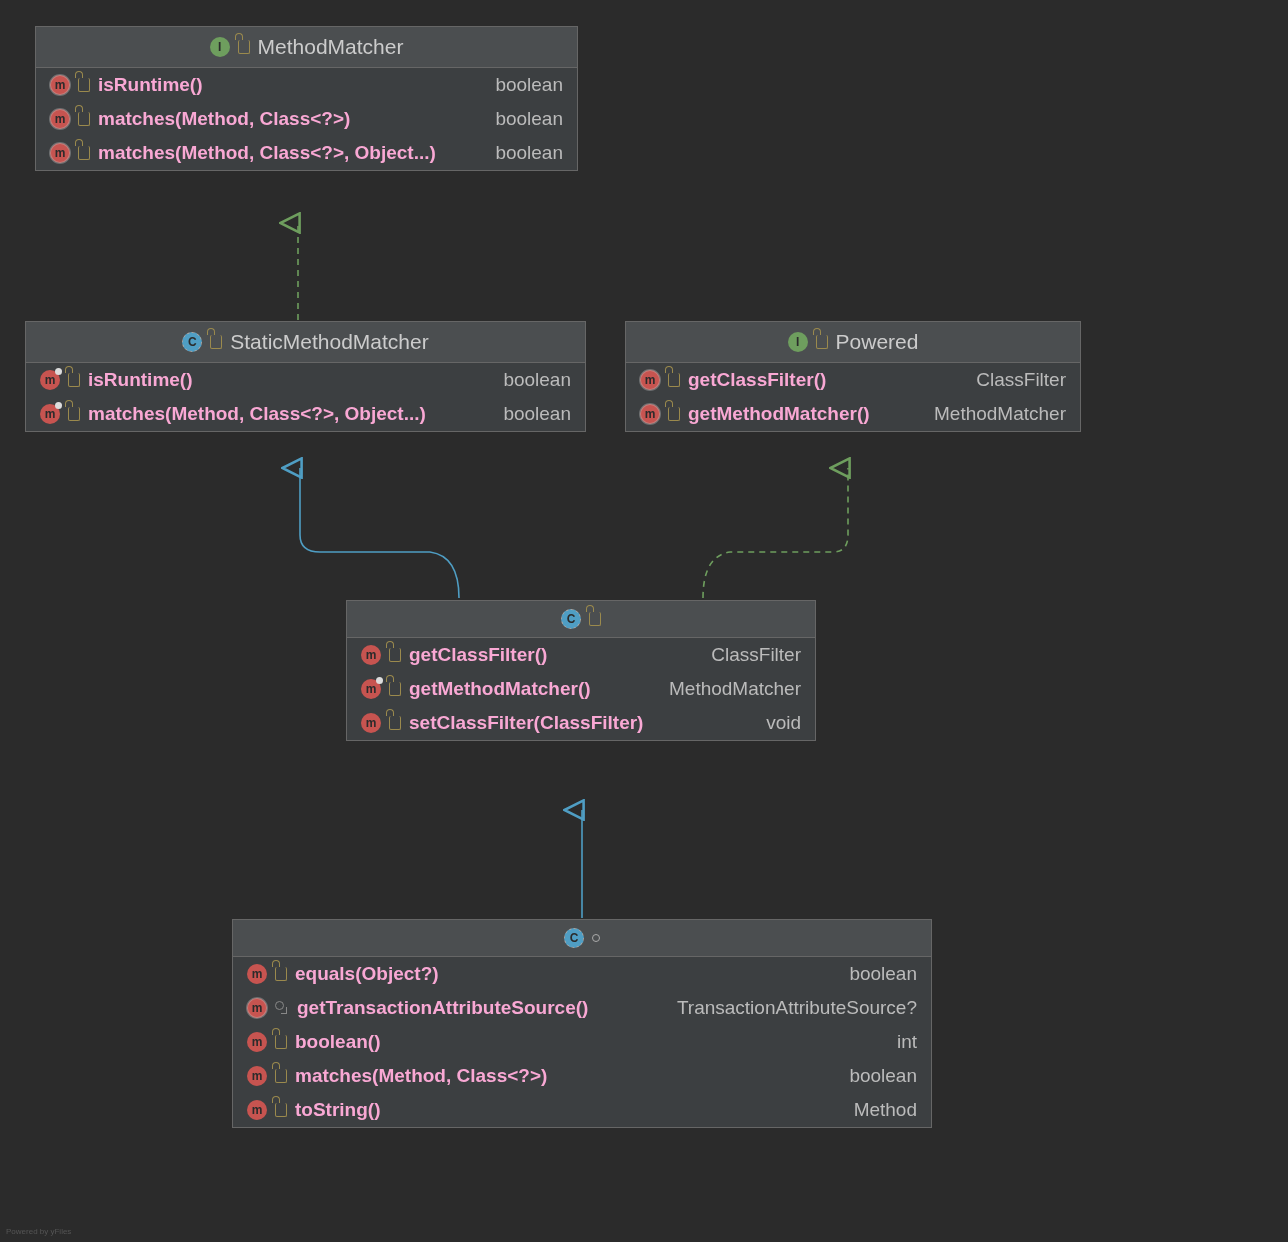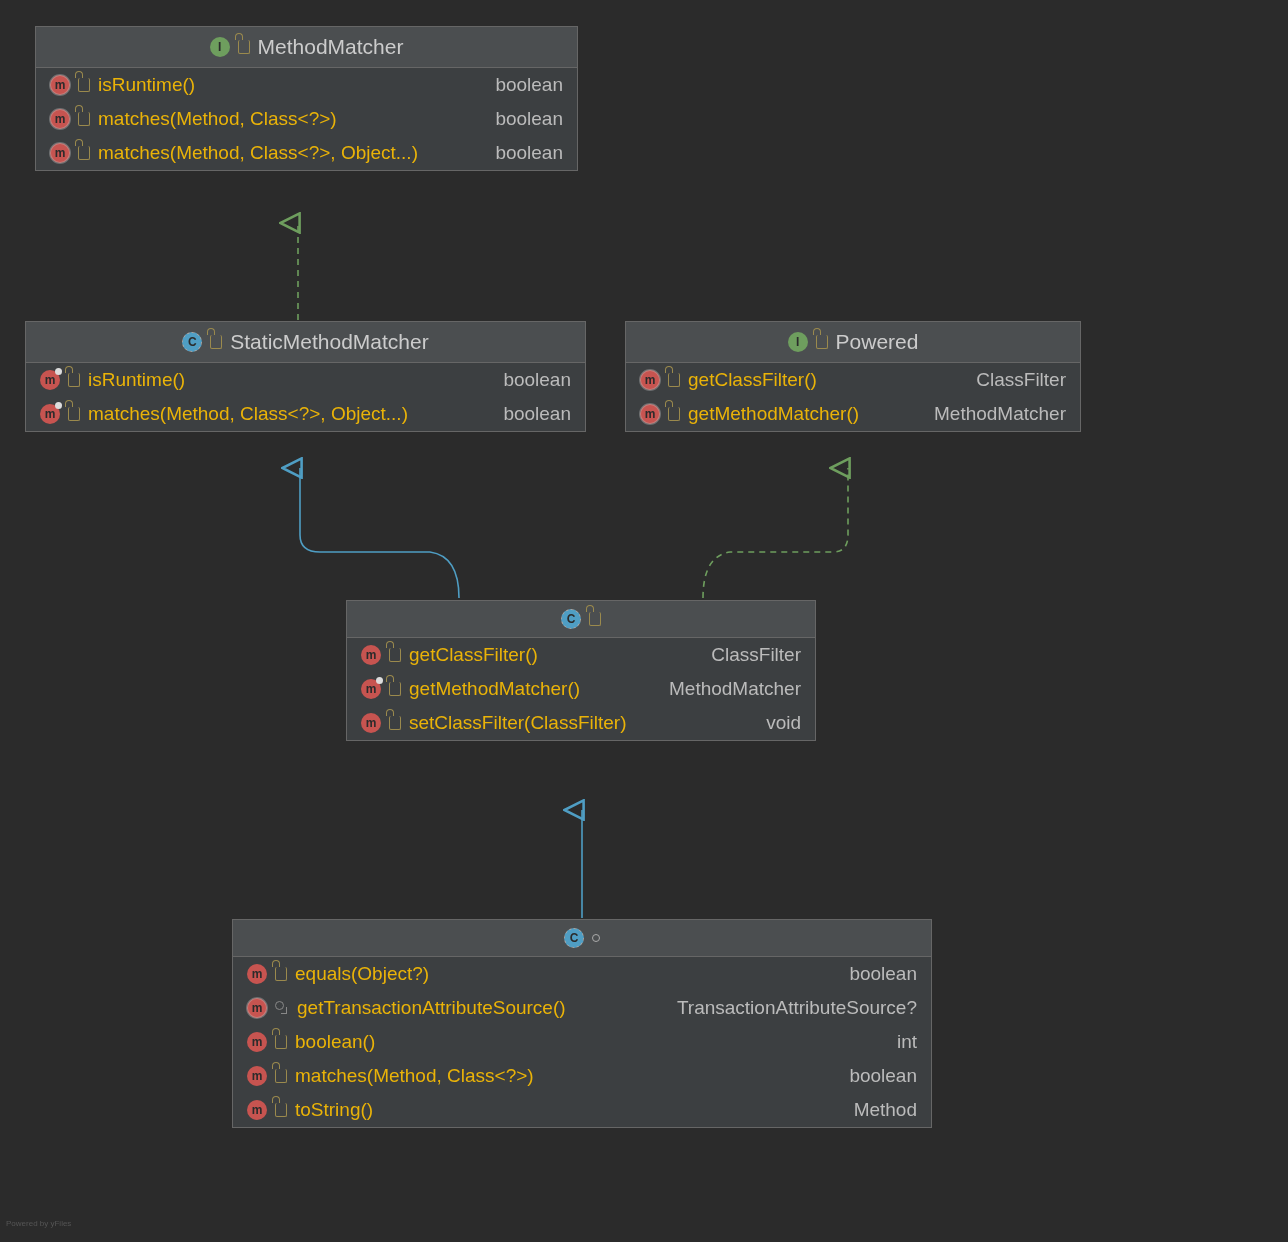--- a/index.html
+++ b/index.html
@@ -29,21 +29,21 @@
     color: #ccc;
   }
   .row {
     display: flex;
     align-items: center;
     justify-content: space-between;
     padding: 6px 14px;
     font-size: 19px;
   }
   .left { display: flex; align-items: center; gap: 8px; }
-  .sig  { color: #eab308; }
+  .sig  { color: #f9a8d4; font-weight: bold; }
   .ret  { color: #bbb; }
 
   .ic {
     width: 20px; height: 20px; border-radius: 50%;
     display: inline-flex; align-items: center; justify-content: center;
     font-size: 12px; font-weight: bold; position: relative;
     font-style: normal;
   }
   .ic-m { background: #c75450; color: #2b2b2b; }
   .ic-i { background: #6e9e5e; color: #2b2b2b; }
@@ -78,21 +78,21 @@
   .key::after {
     content: ""; position: absolute; top: 6px; left: 6px;
     width: 5px; height: 6px; border-right: 1.5px solid #888;
     border-bottom: 1.5px solid #888;
   }
   .dotmod {
     width: 8px; height: 8px; border: 1.5px solid #aaa; border-radius: 50%;
   }
 
   svg.arrows { position: absolute; top: 0; left: 0; pointer-events: none; }
-  .watermark { position: absolute; bottom: 14px; left: 6px; font-size: 8px; color: #555; }
+  .watermark { position: absolute; bottom: 6px; left: 6px; font-size: 8px; color: #555; }
 </style>
 </head>
 <body>
 
 <svg class="arrows" width="1288" height="1242">
   <defs>
     <marker id="tri-green" markerWidth="14" markerHeight="14" refX="7" refY="12" orient="auto">
       <path d="M1,13 L7,1 L13,13 Z" fill="none" stroke="#6e9e5e" stroke-width="1.6"></path>
     </marker>
     <marker id="tri-blue" markerWidth="14" markerHeight="14" refX="7" refY="12" orient="auto">

